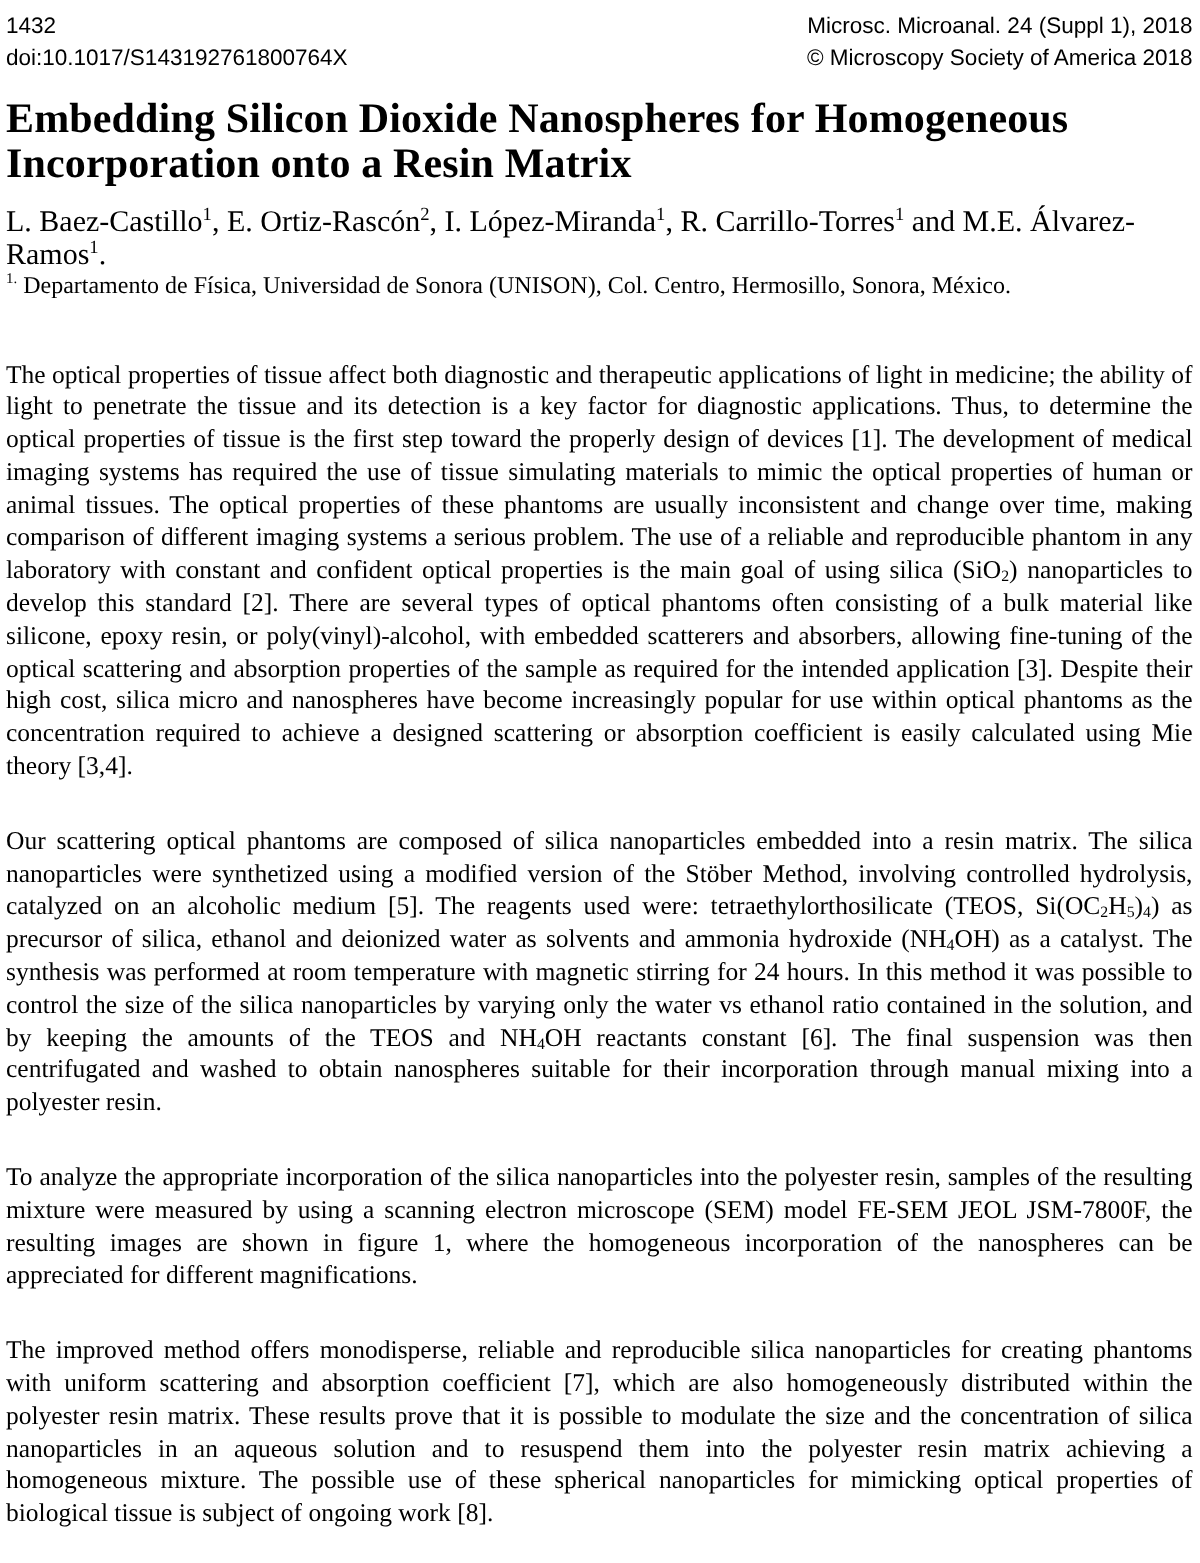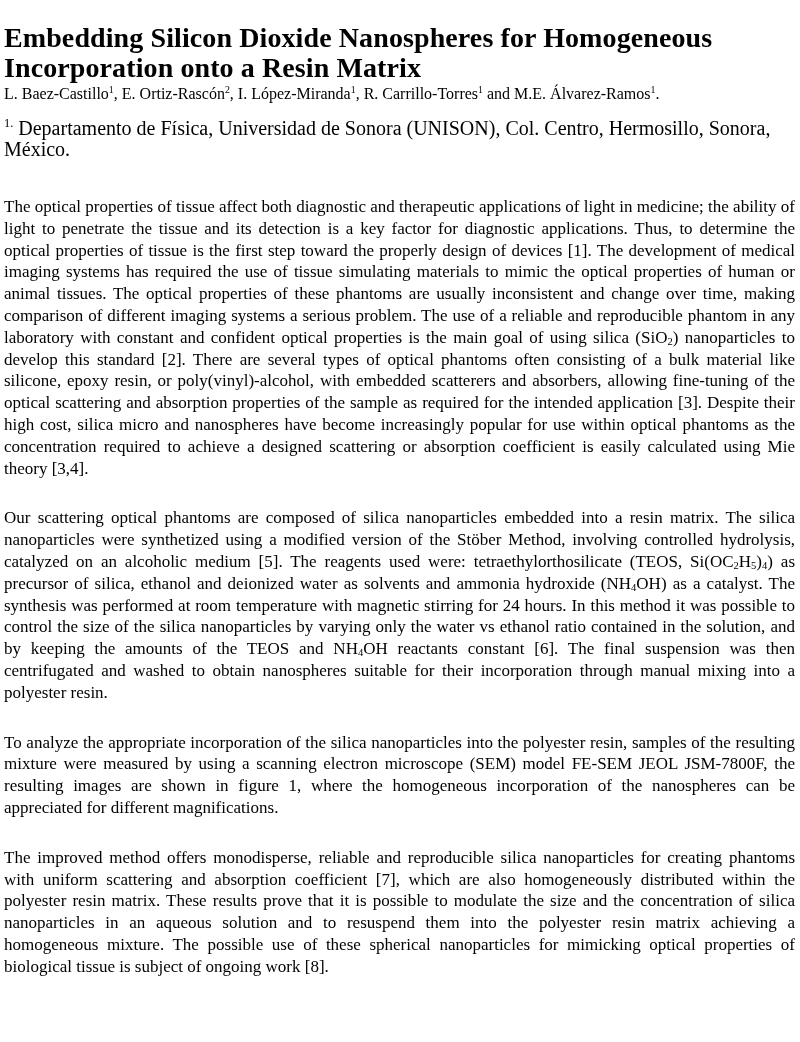--- a/index.html
+++ b/index.html
@@ -38,27 +38,27 @@
   .article-title {
     margin: 16px 0 0 0;
     font-family: "Liberation Serif", serif;
     font-weight: bold;
     font-size: 28px;
     line-height: 30px;
     letter-spacing: 0.1px;
   }
   
   .authors {
-    font-size: 16px;
+    margin-top: 12px;
+    font-size: 20px;
     line-height: 22px;
   }
   
   .affiliations {
-    margin-top: 13px;
-    font-size: 20px;
+    font-size: 16px;
     line-height: 20.5px;
   }
   
   .body-text {
     margin-top: 37px;
   }
   p.body-par {
     margin: 0 0 0 0;
     font-size: 17px;
     line-height: 21.8px;
@@ -78,20 +78,30 @@
     vertical-align: baseline;
     position: relative;
     top: 0.18em;
   }
 </style>
 </head>
 <body>
 
 <div class="page">
 
+  <div class="page-header">
+    <div class="left">
+      <div>1432</div>
+      <div>doi:10.1017/S143192761800764X</div>
+    </div>
+    <div class="right">
+      <div>Microsc. Microanal. 24 (Suppl 1), 2018</div>
+      <div>© Microscopy Society of America 2018</div>
+    </div>
+  </div>
 
   <h1 class="article-title">Embedding Silicon Dioxide Nanospheres for Homogeneous Incorporation onto a Resin Matrix</h1>
 
   <div class="authors">L. Baez-Castillo<sup>1</sup>, E. Ortiz-Rascón<sup>2</sup>, I. López-Miranda<sup>1</sup>, R. Carrillo-Torres<sup>1</sup> and M.E. Álvarez-Ramos<sup>1</sup>.</div>
 
   <div class="affiliations">
     <div><sup>1.</sup> Departamento de Física, Universidad de Sonora (UNISON), Col. Centro, Hermosillo, Sonora, México.</div>
   </div>
 
   <div class="body-text">

